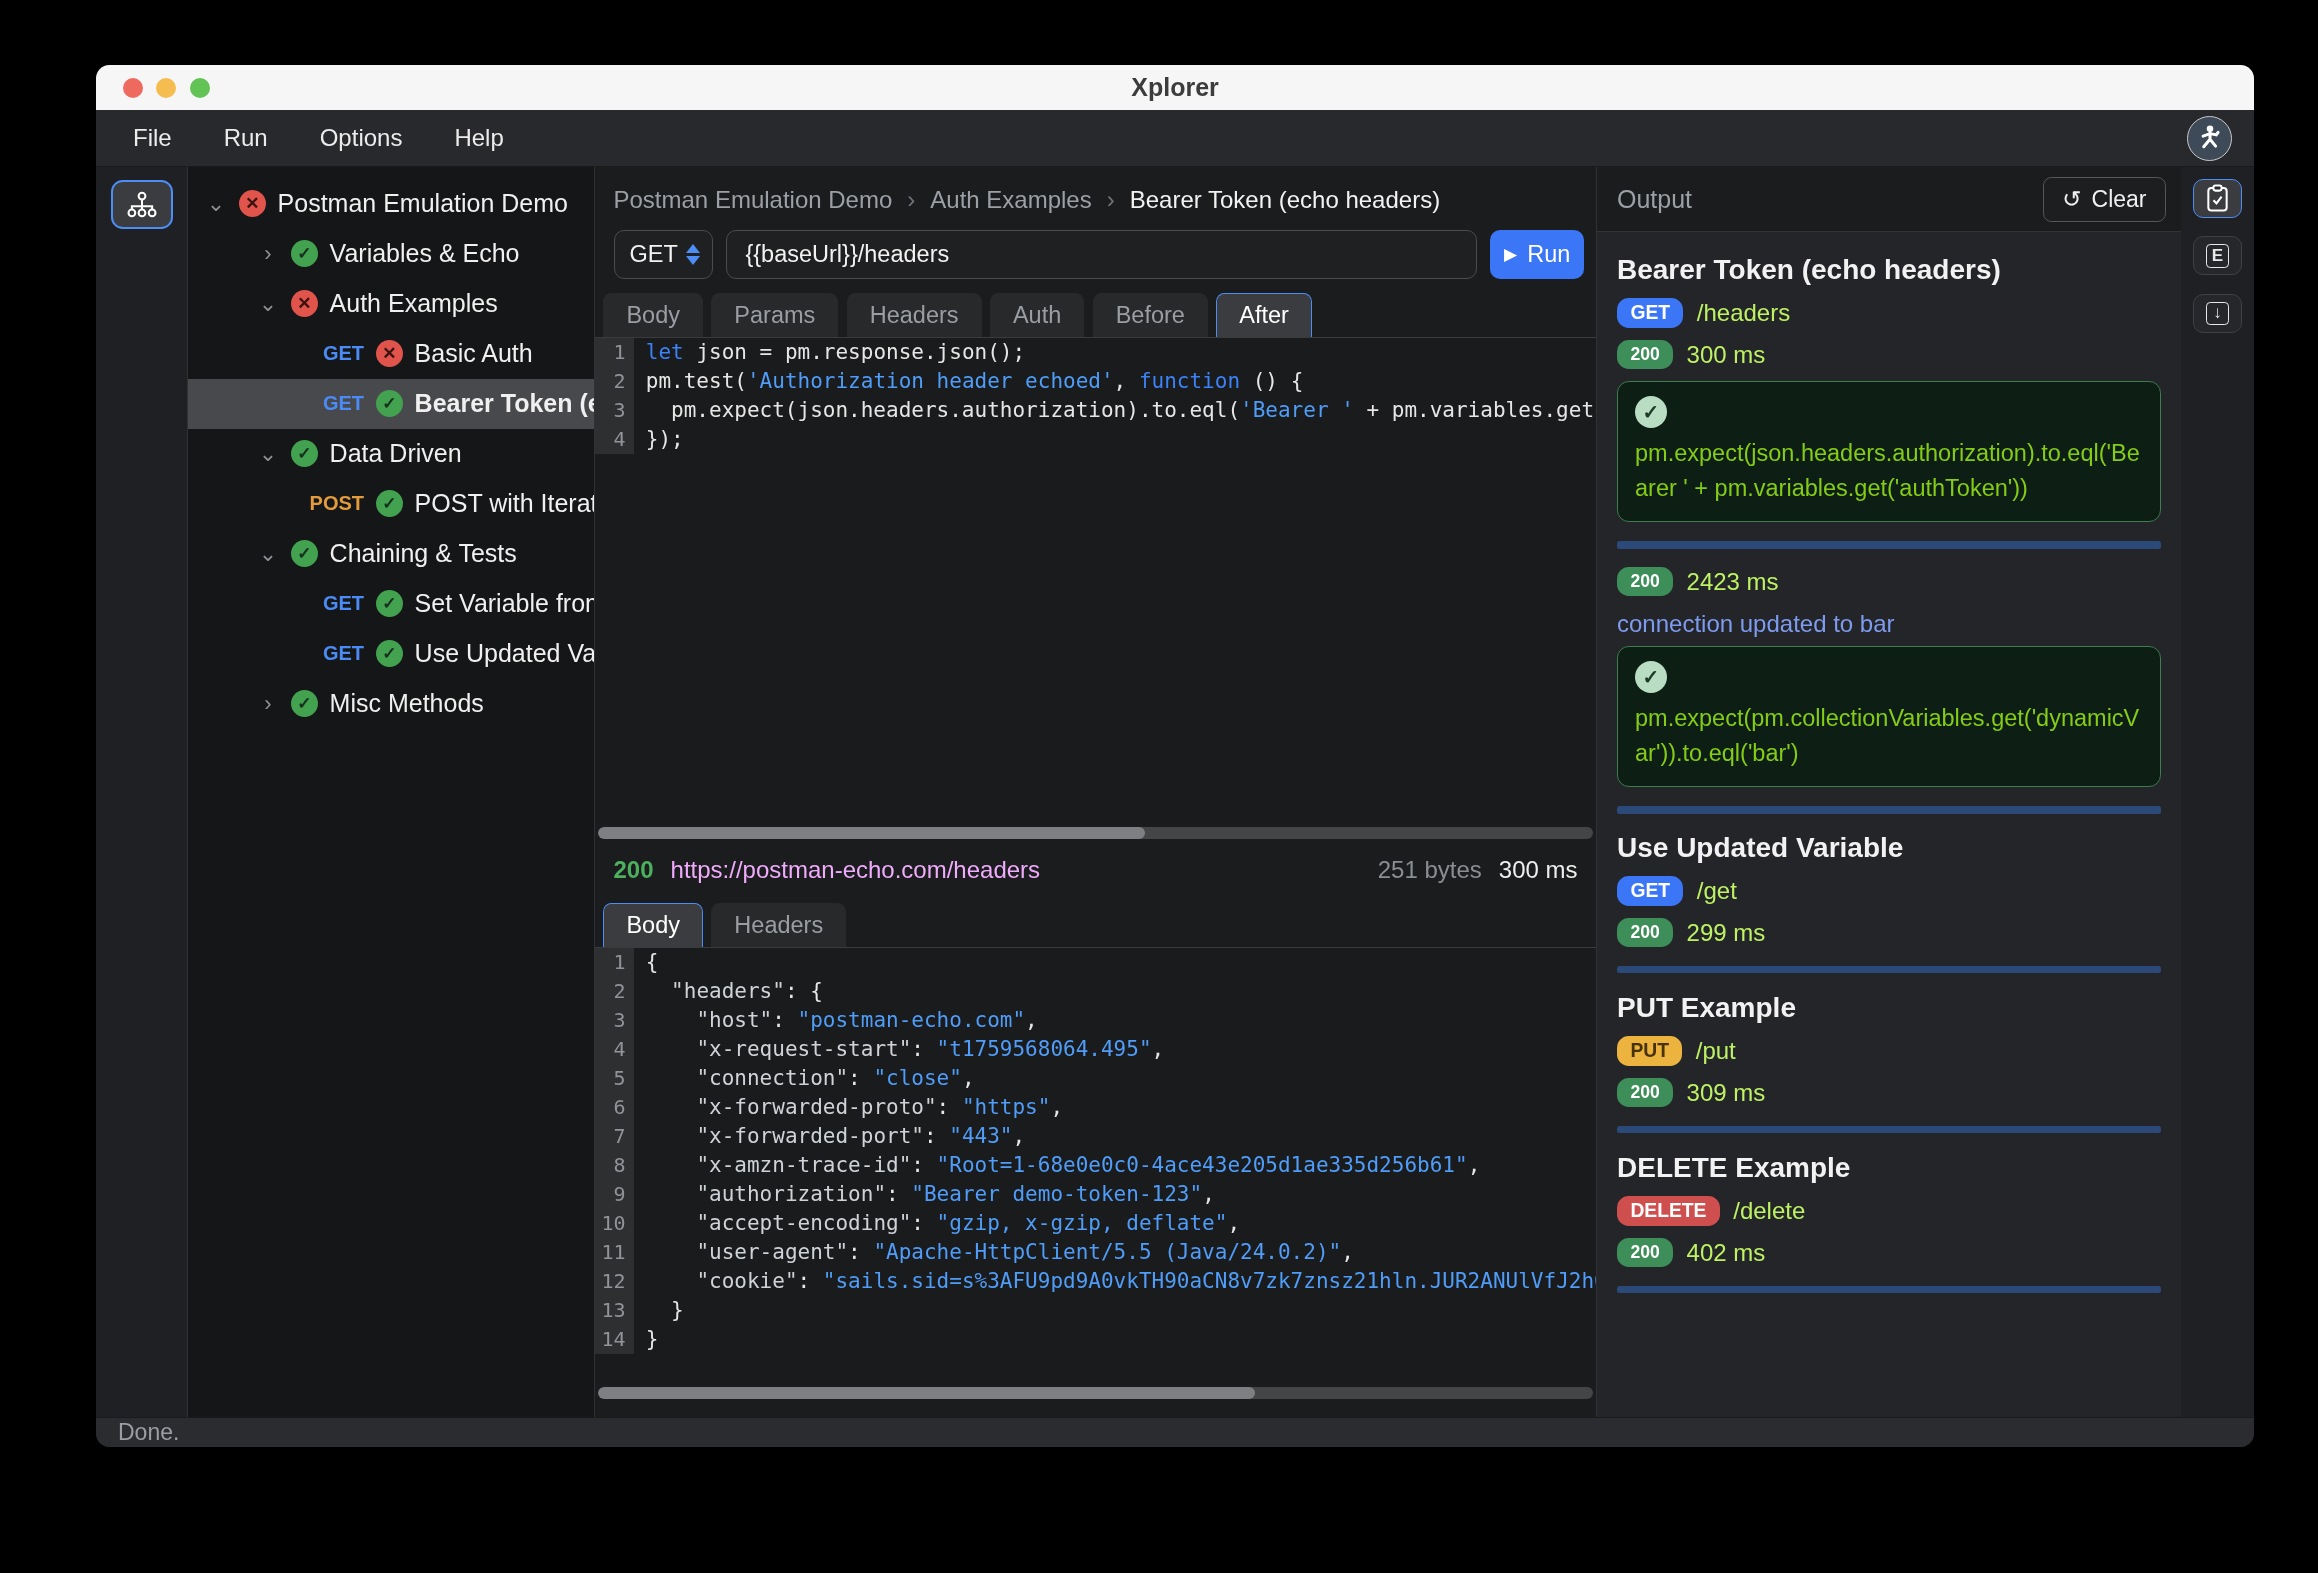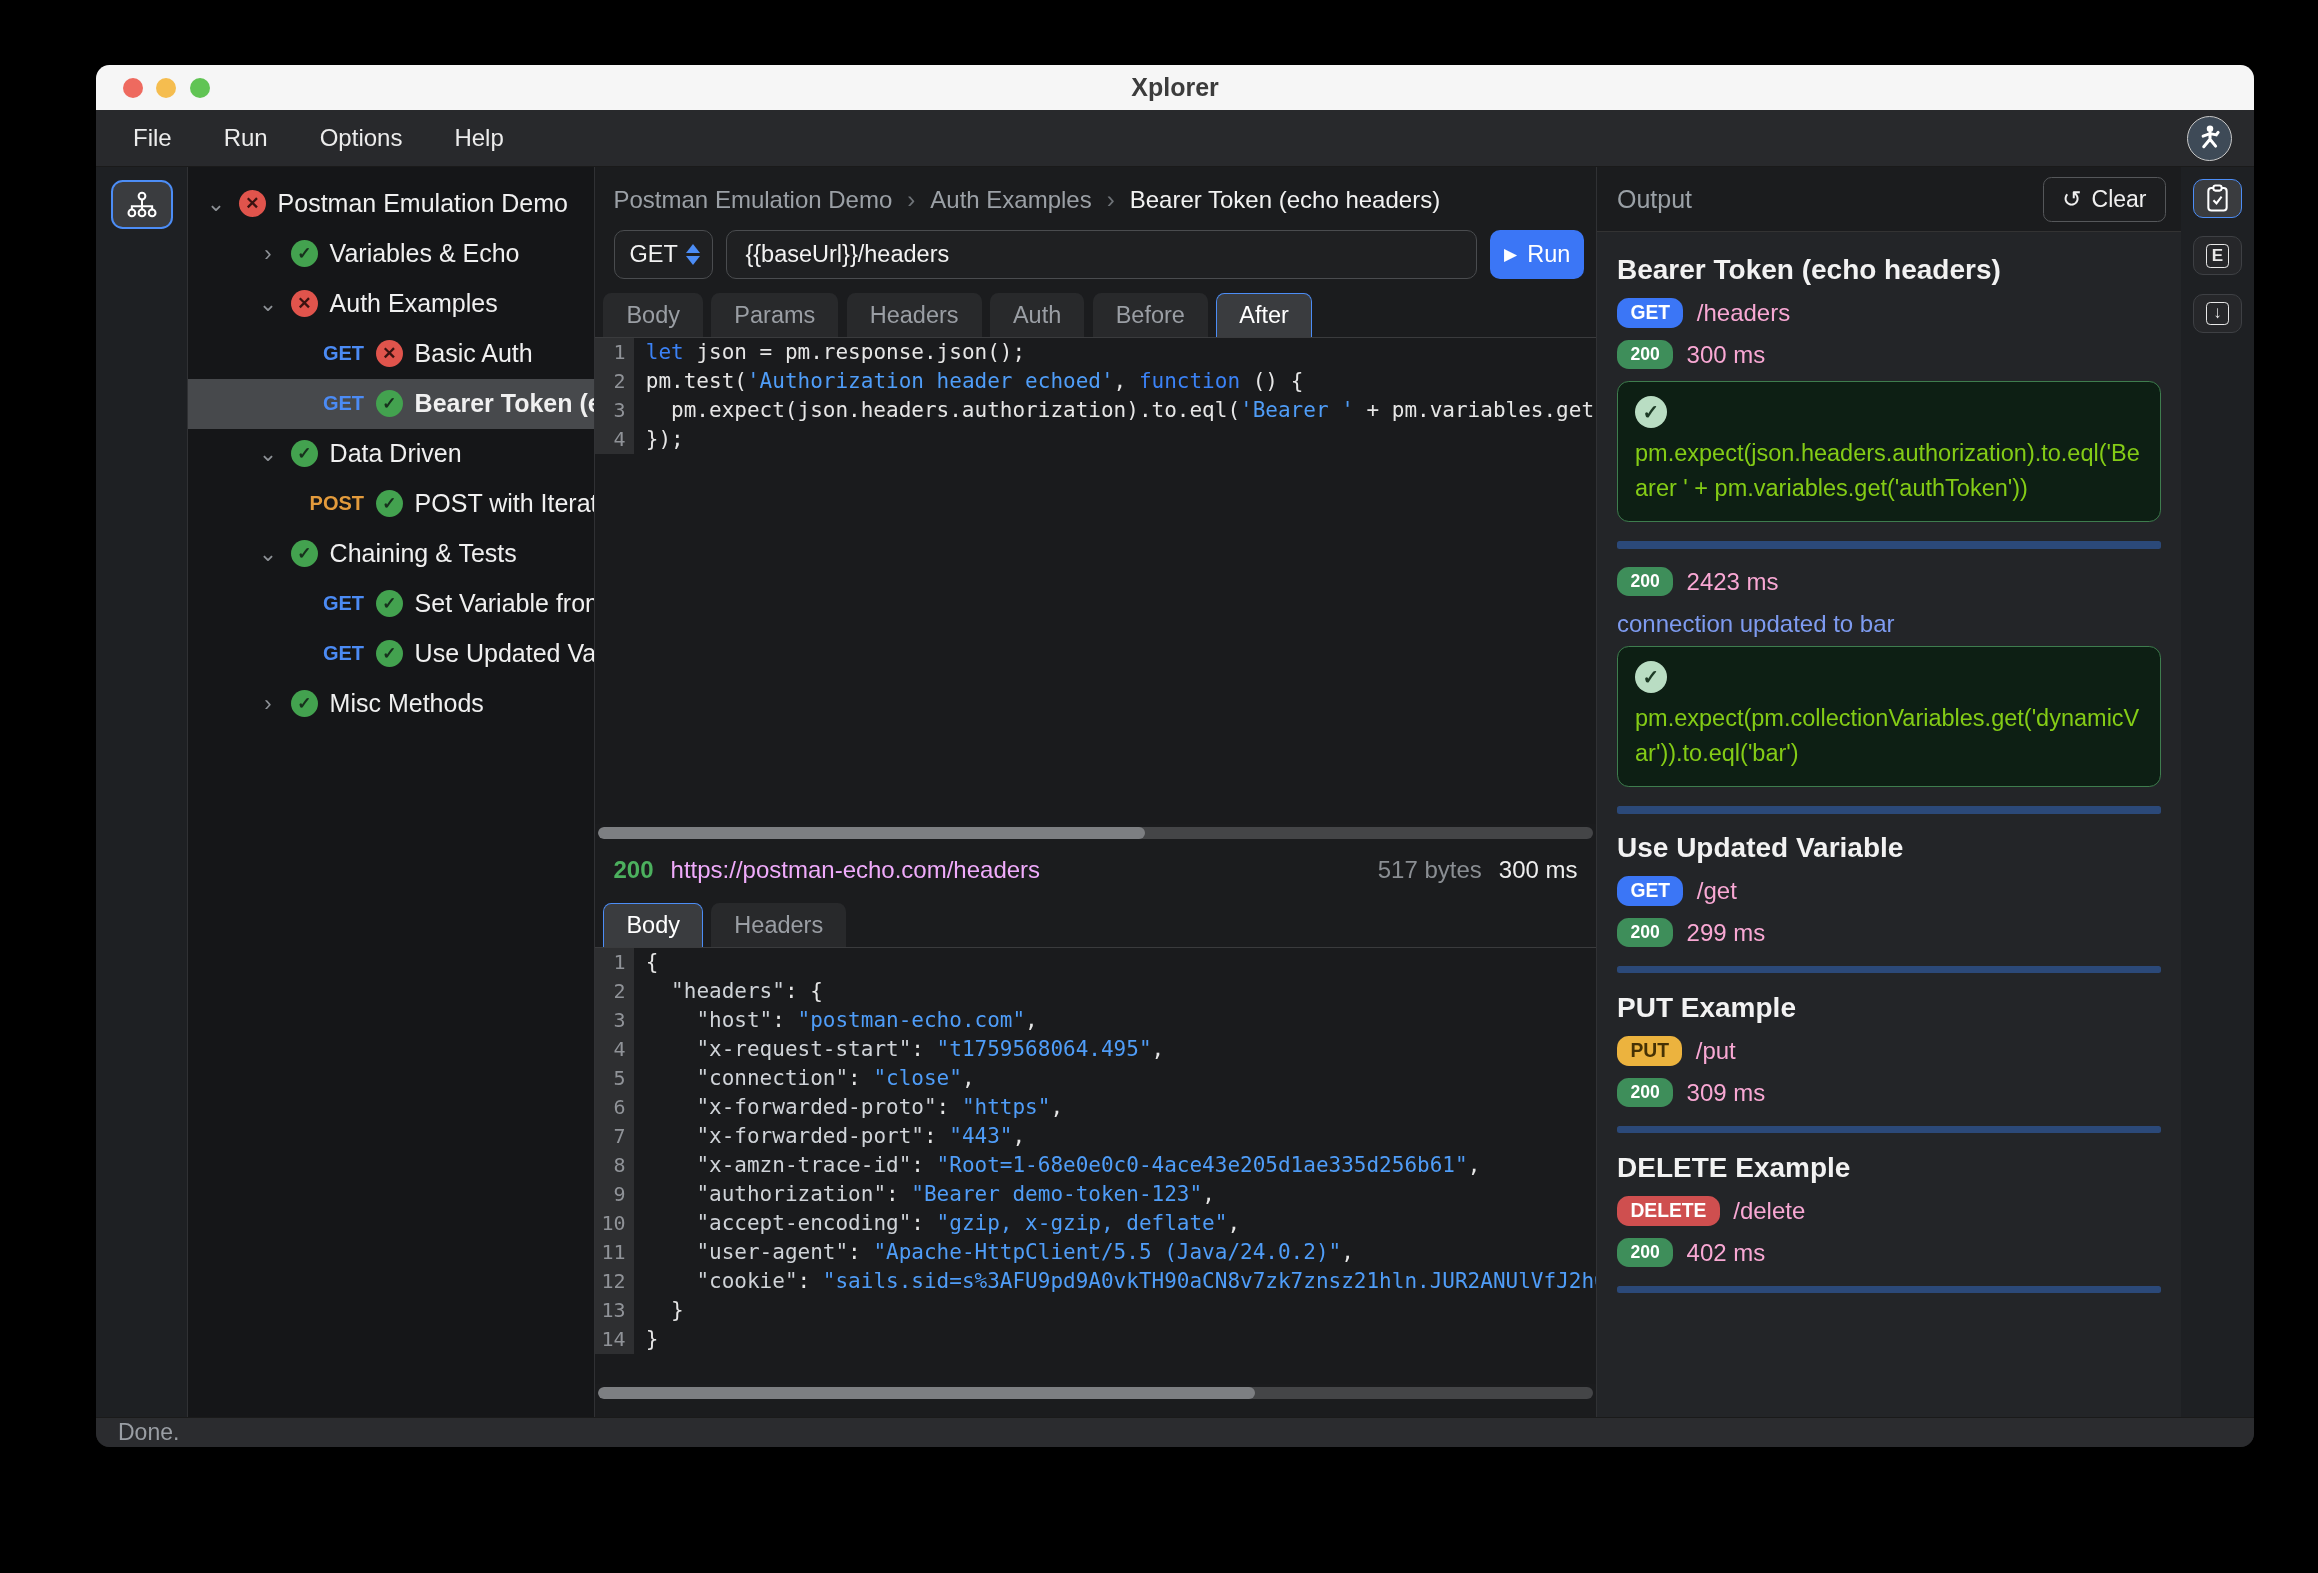--- a/index.html
+++ b/index.html
@@ -83,21 +83,21 @@
   .ohead .otitle { color:#9aa0a6; font-size:25px; }
   .clearbtn { height:45px; padding:0 18.5px; background:#1d1e20; border:1.7px solid #55575a; border-radius:8.4px; color:#f0f0f0; font-size:23px; display:flex; align-items:center; gap:10px; font-family:"Liberation Sans",sans-serif; }
   .olist { flex:1; overflow:hidden; padding:5px 20px 0 20px; }
   .oheading { font-size:28px; font-weight:600; color:#f2f2f2; margin:17px 0 10px; }
   .obline { display:flex; align-items:center; gap:13.4px; margin:11.8px 0; }
   .badge { padding:4.2px 13.4px; border-radius:11.8px; font-size:19.3px; font-weight:700; }
   .badge.get { background:#3b76f6; color:#fff; }
   .badge.put { background:#ecb33e; color:#463205; }
   .badge.delete { background:#cf4f4f; color:#fff; }
   .badge.status { background:#3e8e5a; color:#fff; font-size:17.6px; }
-  .obline .btext { font-size:24px; color:#f9a8d4; }
+  .obline .btext { font-size:24px; color:#bef264; }
   .oinfo { color:#7e9bf0; font-size:24px; margin:13.4px 0 5px; }
   .ocard { background:#0d1f14; border:1.7px solid #3e7d4e; border-radius:11.8px; padding:13.4px 17px 15px; margin:8.4px 0 13.4px; }
   .ocard .ck { width:32px; height:32px; border-radius:50%; background:#b9ddc3; color:#1d3a26; display:flex; align-items:center; justify-content:center; font-size:20px; font-weight:700; margin-bottom:8.4px; }
   .ocard .ctxt { color:#84cc16; font-size:23.5px; line-height:1.5; word-break:break-all; }
   .odivider { height:7.6px; background:#2b4979; border-radius:2.5px; margin:18.5px 0; }
 
   
   .rightrail { width:73px; background:#1e2023; padding-top:11.8px; display:flex; flex-direction:column; align-items:center; gap:18.5px; }
   .rrbtn { width:49px; height:39px; border-radius:10px; background:#26272a; border:1.7px solid #3e4044; display:flex; align-items:center; justify-content:center; color:#e8e8e8; }
   .rrbtn.active { border-color:#4c8df6; background:#3a3c3f; }
@@ -248,21 +248,21 @@
       <div class="hscroll">
         <div class="hs-track">
             <div class="hs-thumb" style="width:55%"></div>
           </div>
       </div>
 
       <div class="respmeta">
         <span class="code">200</span>
         <span class="url">https://postman-echo.com/headers</span>
         <span class="spacer"></span>
-        <span class="bytes">517 bytes</span>
+        <span class="bytes">251 bytes</span>
         <span class="time">300 ms</span>
       </div>
 
       <div class="tabs" id="resptabs">
           <div class="tab active">Body</div>
           <div class="tab">Headers</div>
         </div>
 
       <div class="editor resp" id="respeditor">
           <div class="cline"><span class="gut">1</span><span class="ctext"><span>{</span></span></div>

